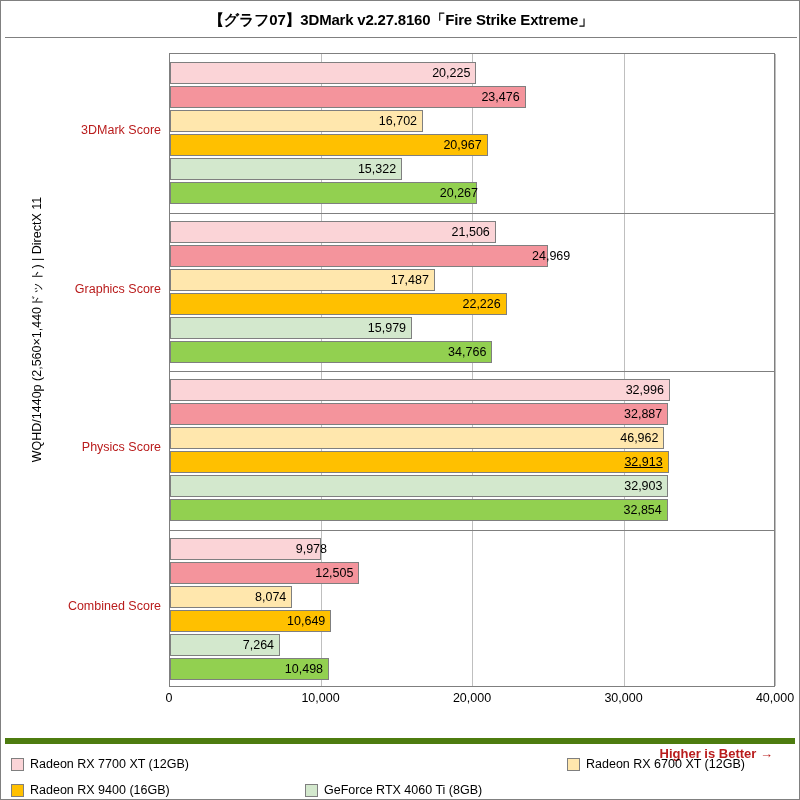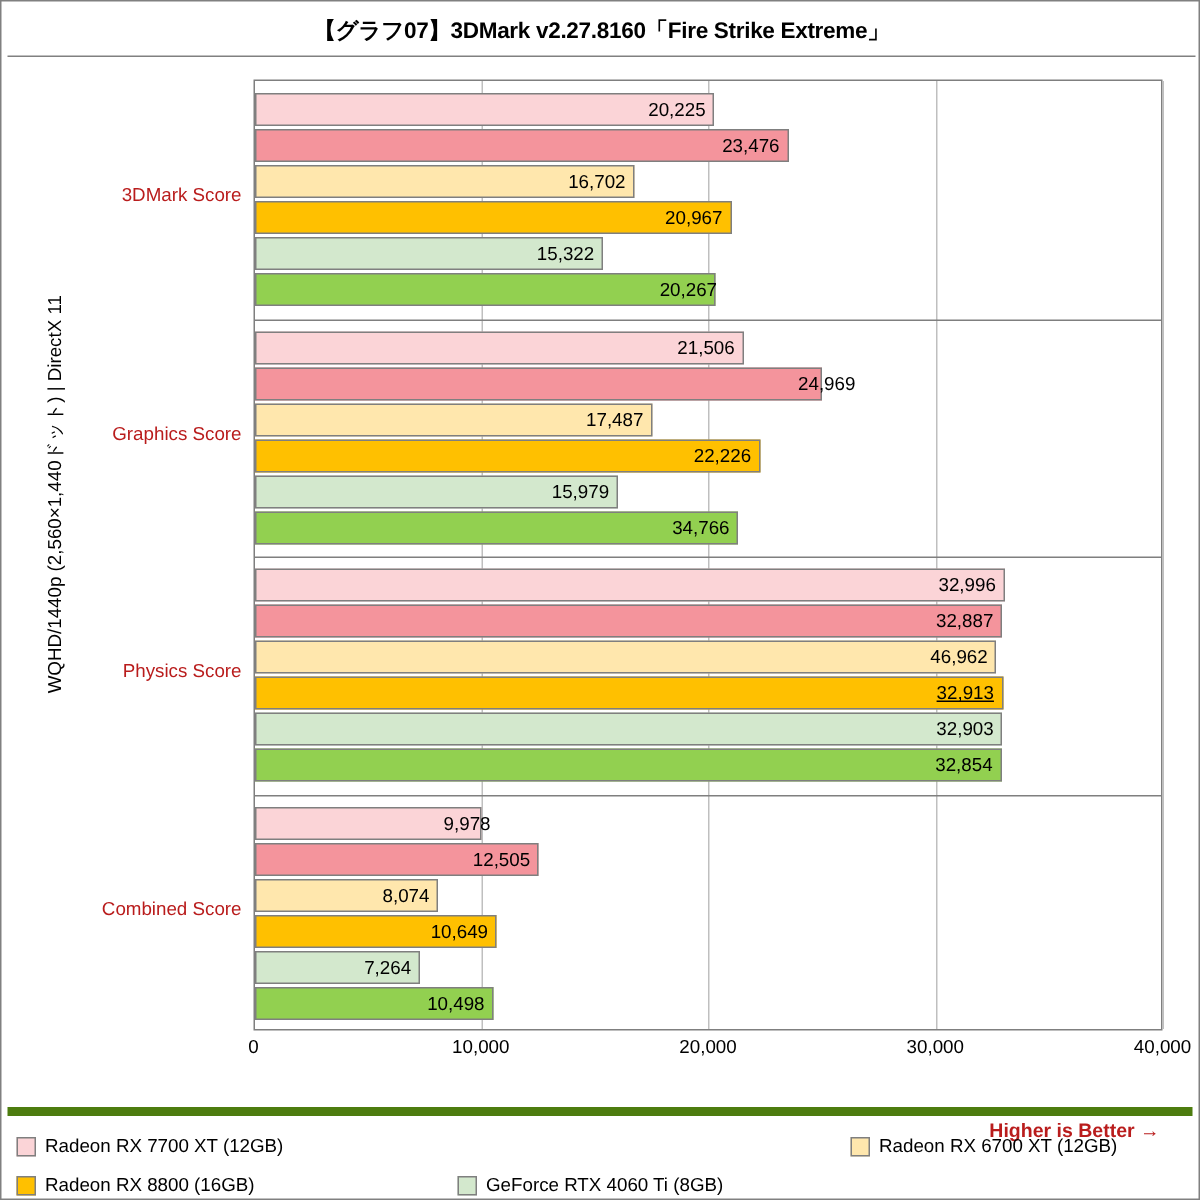--- a/index.html
+++ b/index.html
@@ -226,21 +226,21 @@
       <div class="legend-item" style="left: 6px; top: 10px;">
         <span class="legend-swatch" style="background: rgb(251, 212, 215);"></span>
         <span>Radeon RX 7700 XT (12GB)</span>
       </div>
       <div class="legend-item" style="left: 562px; top: 10px;">
         <span class="legend-swatch" style="background: rgb(255, 231, 173);"></span>
         <span>Radeon RX 6700 XT (12GB)</span>
       </div>
       <div class="legend-item" style="left: 6px; top: 36px;">
         <span class="legend-swatch" style="background: rgb(255, 192, 0);"></span>
-        <span>Radeon RX 8800 (16GB)</span>
+        <span>Radeon RX 9400 (16GB)</span>
       </div>
       <div class="legend-item" style="left: 300px; top: 36px;">
         <span class="legend-swatch" style="background: rgb(211, 232, 205);"></span>
         <span>GeForce RTX 4060 Ti (8GB)</span>
       </div>
     </div>
 
 <div class="xtick" style="left: 128px;">0</div>
     <div class="xtick" style="left: 279.5px;">10,000</div>
     <div class="xtick" style="left: 431px;">20,000</div>

